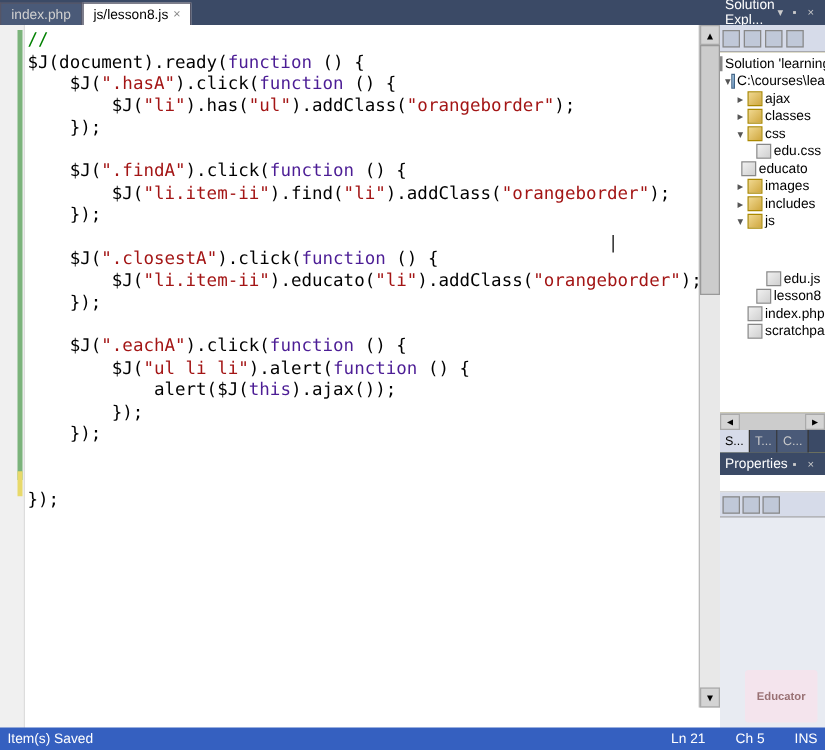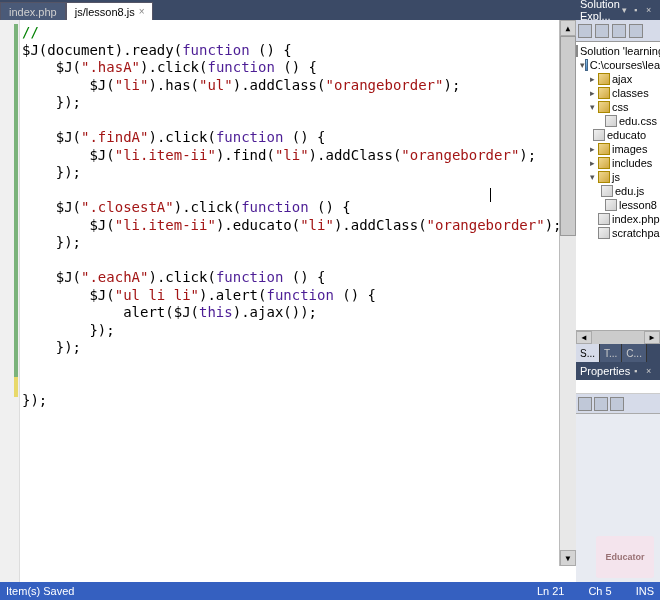--- a/index.html
+++ b/index.html
@@ -442,21 +442,21 @@
           <div class="tree-item" style="padding-left: 14px;">
             <span class="tree-expand">▸</span>
             <span class="tree-icon icon-folder"></span>
             <span>includes</span>
           </div>
           <div class="tree-item" style="padding-left: 14px;">
             <span class="tree-expand">▾</span>
             <span class="tree-icon icon-folder"></span>
             <span>js</span>
           </div>
-          <div class="tree-item" style="padding-left: 17px;">
+          <div class="tree-item" style="padding-left: 29px; margin-top: 32px;">
             <span class="tree-expand"></span>
             <span class="tree-icon icon-file"></span>
             <span>edu.js</span>
           </div>
           <div class="tree-item" style="padding-left: 21px;">
             <span class="tree-expand"></span>
             <span class="tree-icon icon-file"></span>
             <span>lesson8</span>
           </div>
           <div class="tree-item" style="padding-left: 14px;">

